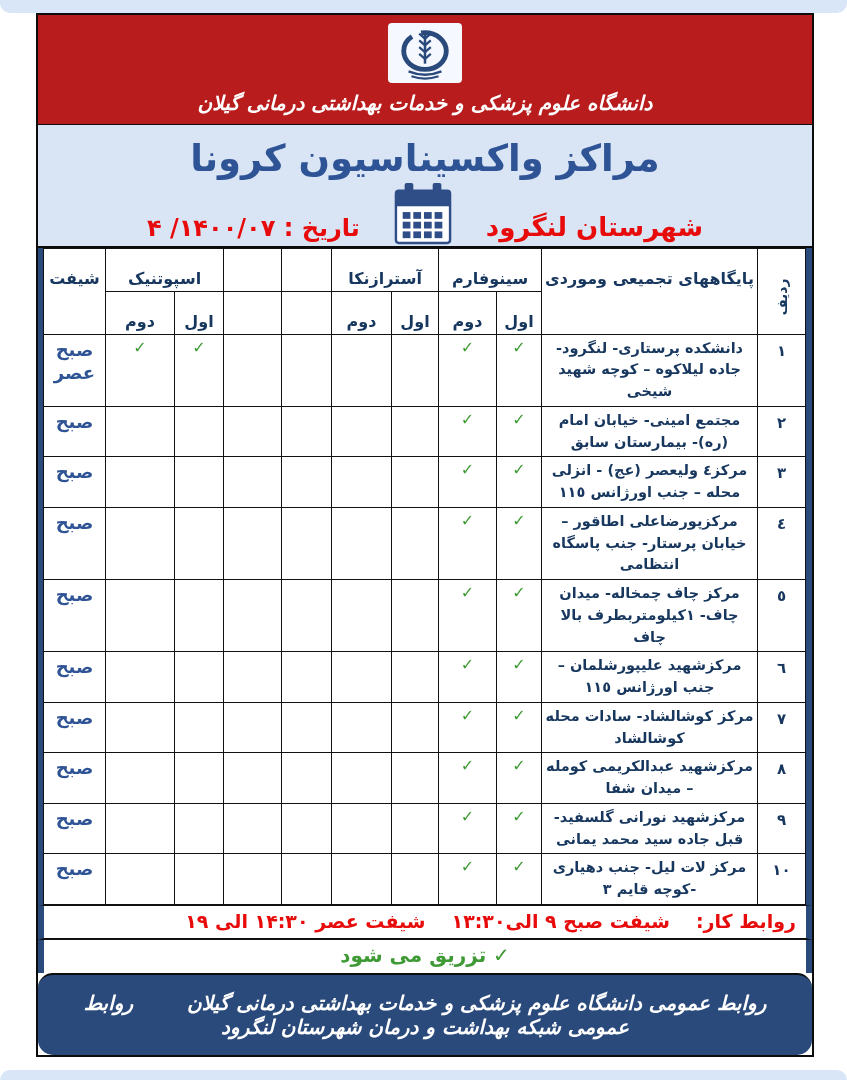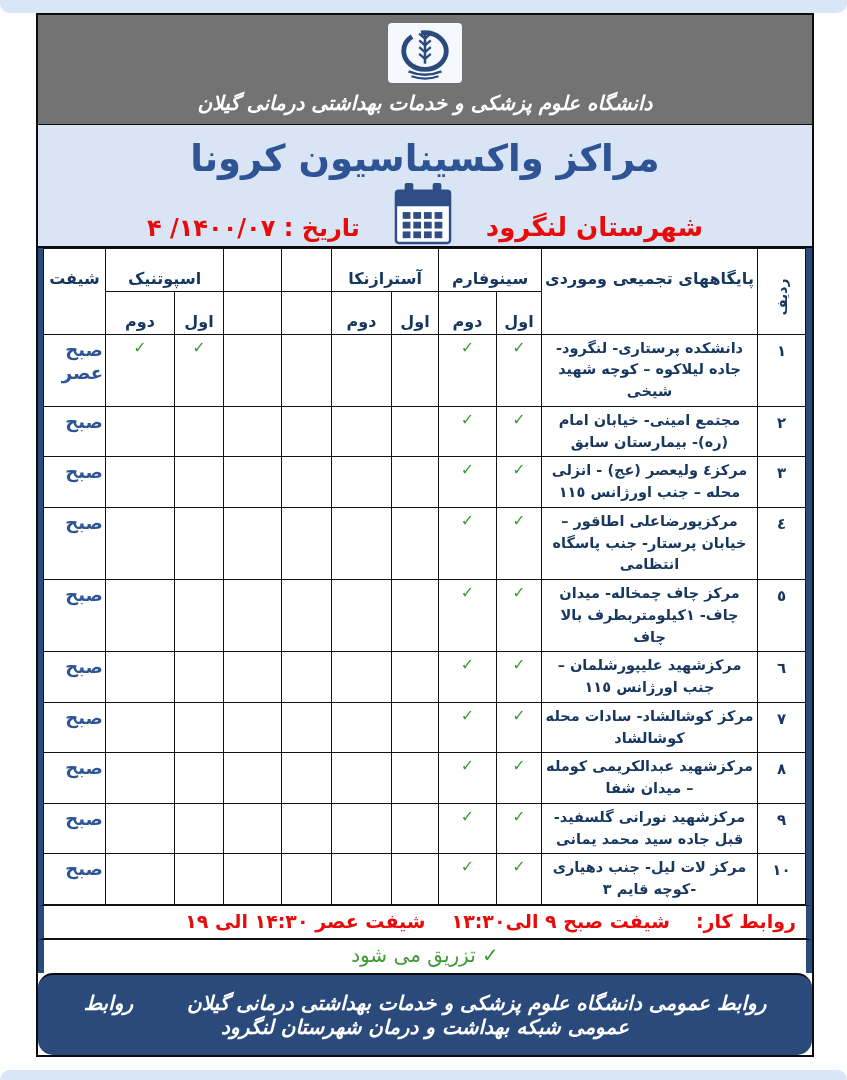--- a/index.html
+++ b/index.html
@@ -5,21 +5,21 @@
   * { margin:0; padding:0; box-sizing:border-box; }
   html,body { width:847px; height:1080px; background:#ffffff; overflow:hidden;
               font-family:"DejaVu Sans", sans-serif; }
   .top-strip { position:absolute; top:0; left:0; width:847px; height:13px;
                background:#d9e6f7; border-radius:0 0 10px 10px; }
   .bottom-strip { position:absolute; top:1070px; left:0; width:847px; height:10px;
                   background:#d9e6f7; border-radius:10px 10px 0 0; }
   .card { position:absolute; top:13px; left:36px; width:778px; height:1044px;
           border:2px solid #0c0c0c; background:#ffffff; display:flex; flex-direction:column; }
   
-  .org-header { background:#737373; height:116px; text-align:center; padding-top:8px;
+  .org-header { background:#b91c1c; height:116px; text-align:center; padding-top:8px;
                 border-bottom:1px solid #0c0c0c; }
   .logo-box { width:74px; height:60px; background:#f5f8ff; border-radius:4px;
               display:inline-block; }
   .org-name { color:#ffffff; font-style:italic; font-weight:bold; font-size:20px; margin-top:4px; }
   
   .title-section { background:#d9e4f4; height:128px; border-bottom:2px solid #0c0c0c;
                    padding-top:12px; }
   .main-title { text-align:center; color:#2e5496; font-weight:bold; font-size:37px; }
   .subtitle-row { display:flex; flex-direction:row; justify-content:center;
                   align-items:flex-end; gap:34px; margin-top:2px; }
@@ -29,29 +29,29 @@
   
   .table-wrap { border-left:6px solid #2a4a7c; border-right:6px solid #2a4a7c; flex:1; }
   table { width:100%; border-collapse:collapse; table-layout:fixed; direction:rtl; }
   th, td { border:1.6px solid #111111; color:#17375e; text-align:center;
            vertical-align:top; padding:3px 2px; font-weight:bold; }
   th { font-size:16px; padding-top:20px; }
   .cell-no { font-size:15px; padding-top:7px; }
   .cell-station { font-size:14.5px; line-height:1.5; }
   .cell-dose { font-size:16px; }
   .checked { color:#3f9a35; }
-  .cell-shift { color:#2e5496; font-size:18px; line-height:1.3;text-align:right; }
+  .cell-shift { color:#2e5496; font-size:18px; line-height:1.3; }
   .radif-rot { display:inline-block; transform:rotate(-90deg); transform-origin:center;
                font-size:14px; margin-top:20px; }
   
   .hours-row { border-top:1.6px solid #111; border-bottom:2px solid #111;
                padding:4px 10px 6px; display:flex; gap:26px; justify-content:flex-start;
                color:#e80b0b; font-weight:bold; font-size:19px;
                border-left:6px solid #2a4a7c; border-right:6px solid #2a4a7c; }
-  .inject-row { padding:3px 0 6px; text-align:center; color:#3f9a35; font-weight:normal;
+  .inject-row { padding:3px 0 6px; text-align:center; color:#3f9a35; font-weight:bold;
                 font-size:20px; border-left:6px solid #2a4a7c; border-right:6px solid #2a4a7c; }
   
   .credits { background:#2a4a7c; height:86px; border-top:2px solid #0c0c0c;
              color:#ffffff; font-style:italic; font-weight:bold; font-size:20px;
              text-align:center; padding:16px 14px 0;border-radius:15px; }
   .credits .gap { display:inline-block; width:40px; }
 </style>
 </head>
 <body>
 

